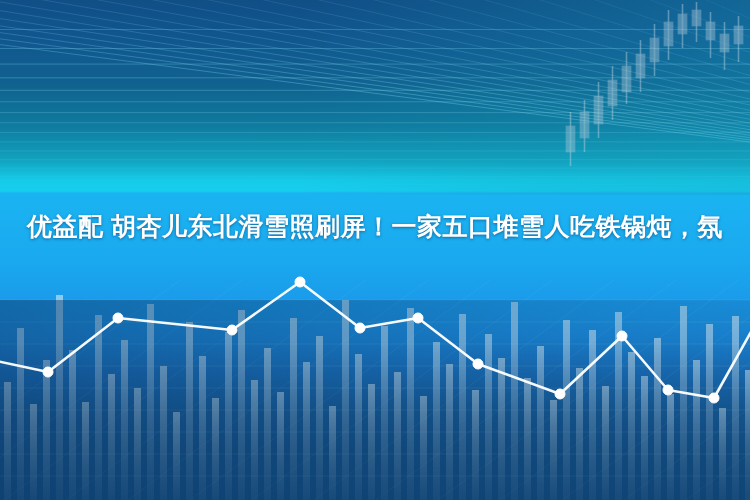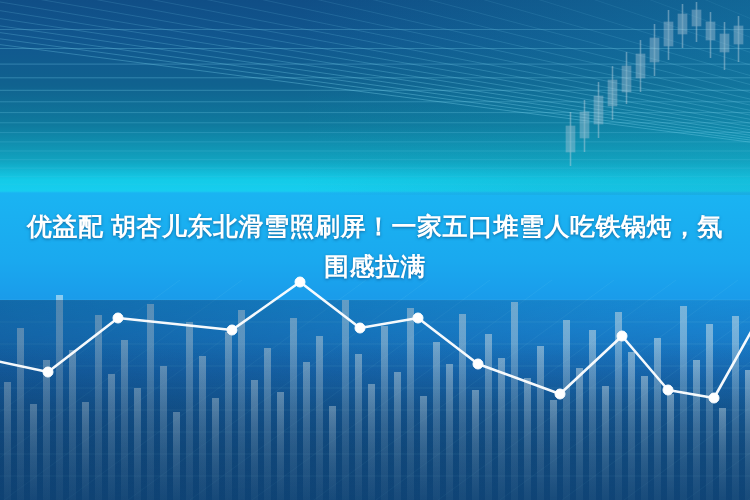--- a/index.html
+++ b/index.html
@@ -281,16 +281,15 @@
       <circle cx="418" cy="318" r="5" fill="#ffffff" stroke="#ffffff" stroke-width="1"></circle>
       <circle cx="478" cy="364" r="5" fill="#ffffff" stroke="#ffffff" stroke-width="1"></circle>
       <circle cx="560" cy="394" r="5" fill="#ffffff" stroke="#ffffff" stroke-width="1"></circle>
       <circle cx="622" cy="336" r="5" fill="#ffffff" stroke="#ffffff" stroke-width="1"></circle>
       <circle cx="668" cy="390" r="5" fill="#ffffff" stroke="#ffffff" stroke-width="1"></circle>
       <circle cx="714" cy="398" r="5" fill="#ffffff" stroke="#ffffff" stroke-width="1"></circle>
     </svg>
 
   <div id="headline">
     <span>优益配 胡杏儿东北滑雪照刷屏！一家五口堆雪人吃铁锅炖，氛</span>
-    <span class="l2">围感拉满</span>
   </div>
 
 </div>
 
 </body></html>

